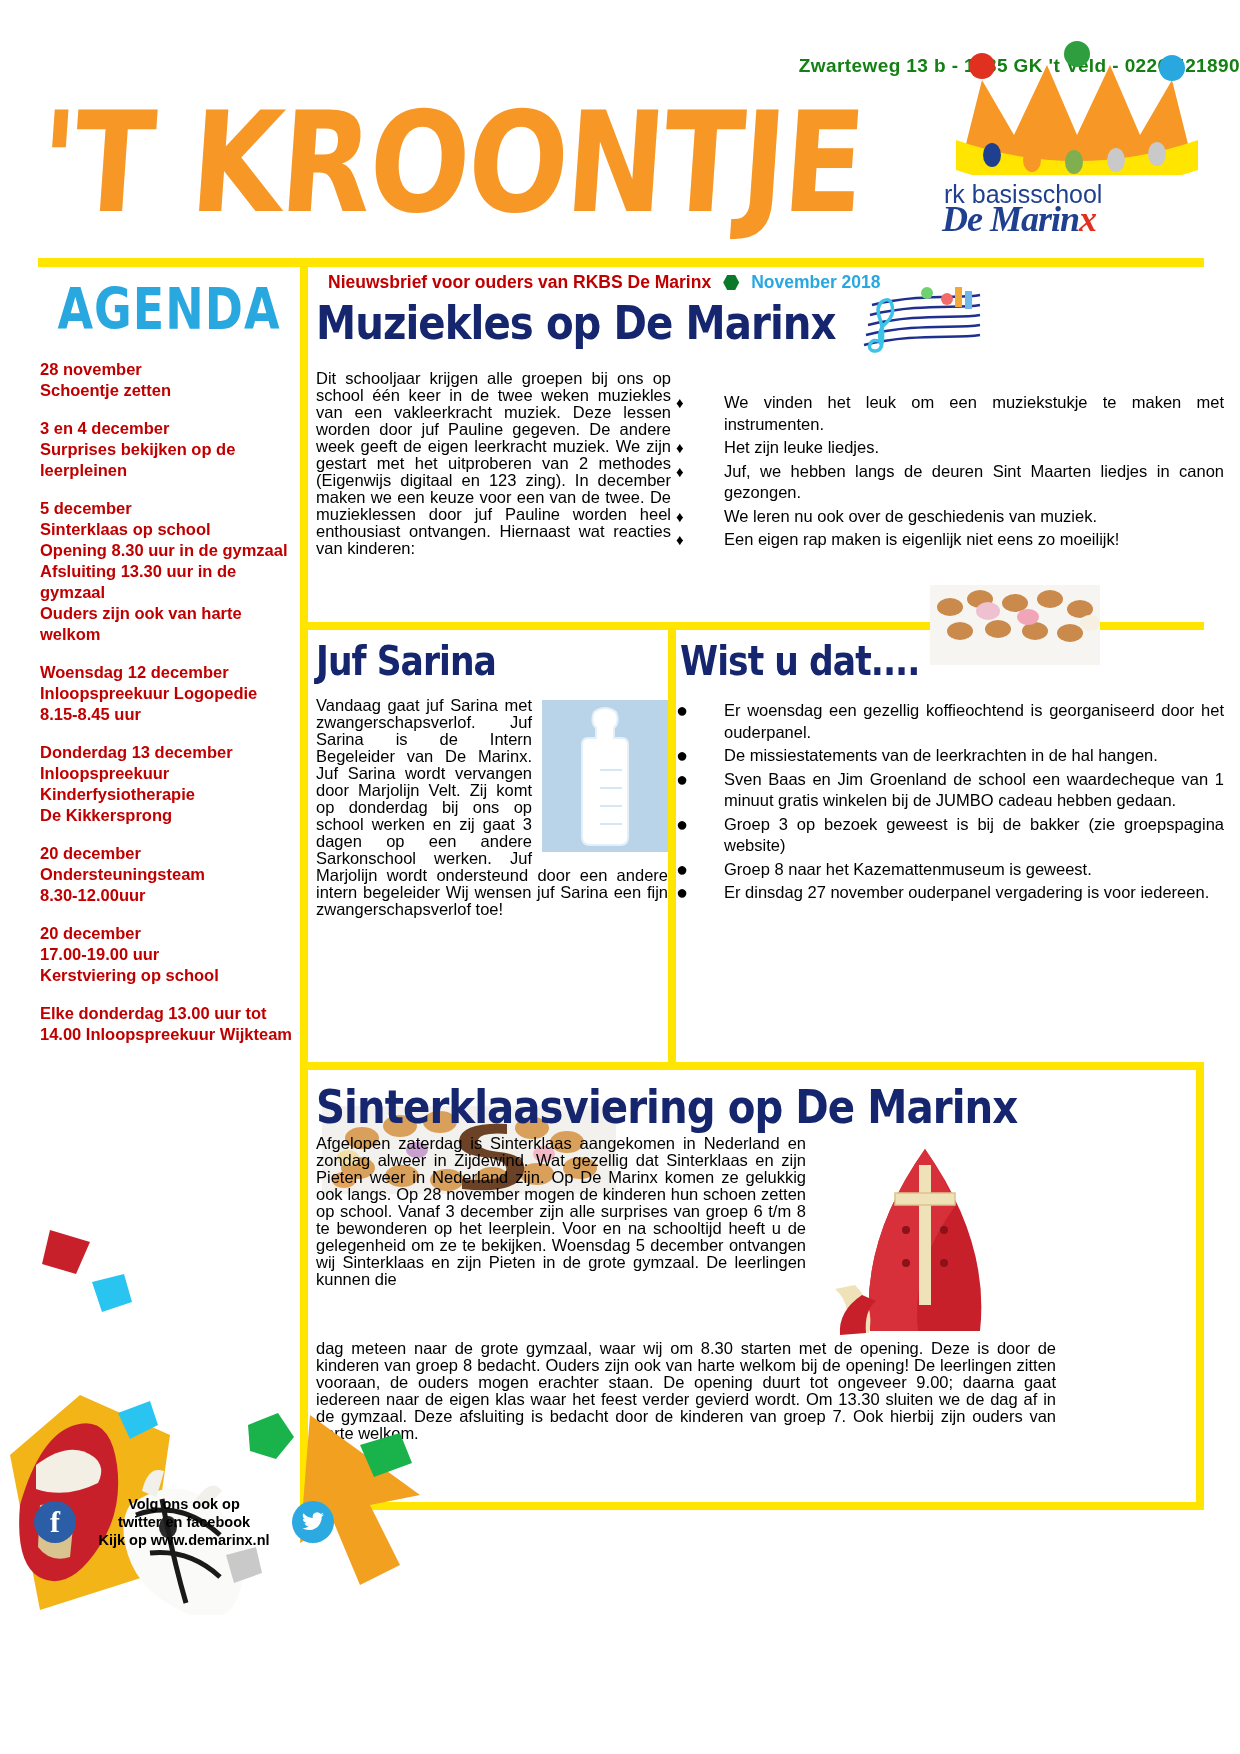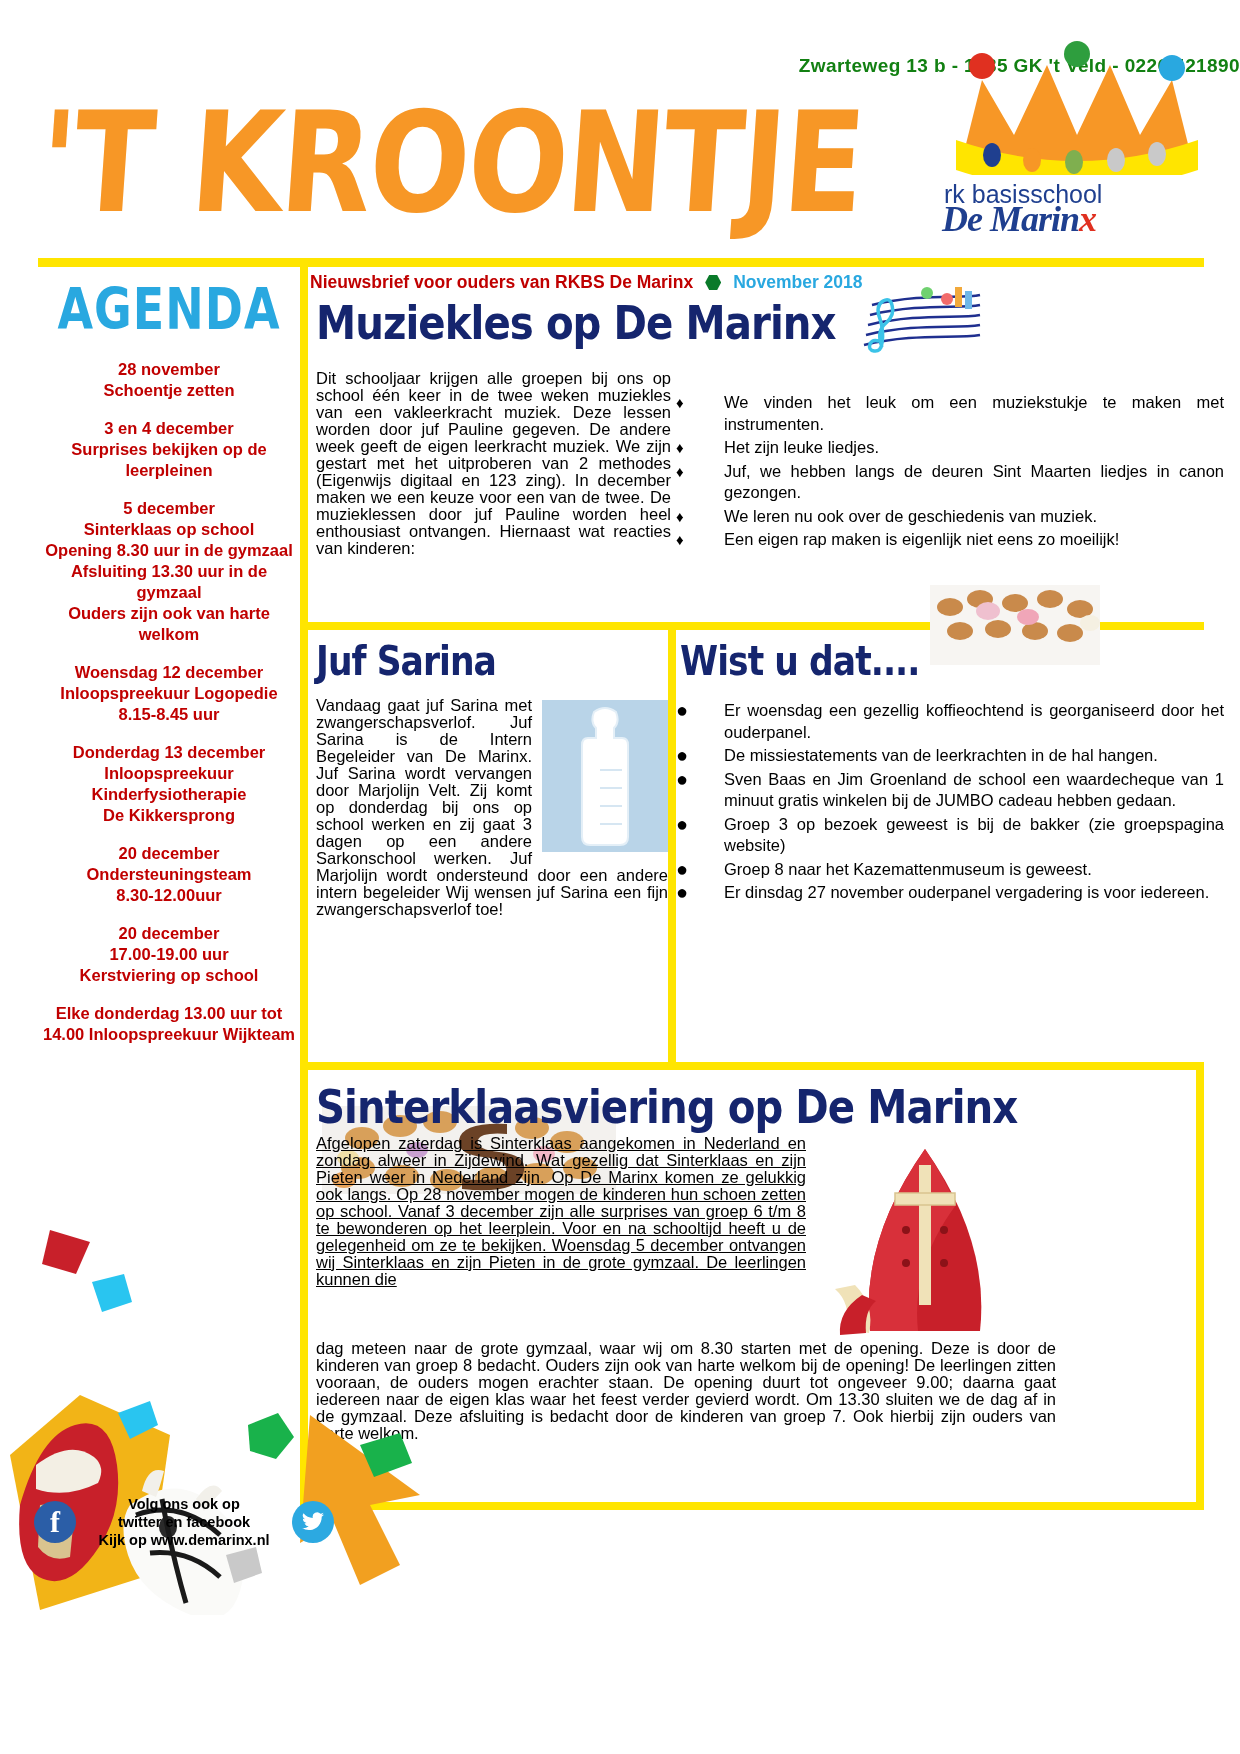--- a/index.html
+++ b/index.html
@@ -59,35 +59,35 @@
   .agenda-col {
     position: absolute; top: 267px; left: 38px; width: 262px; height: 1240px;
   }
   .agenda-title {
     font-family: "DejaVu Sans", sans-serif;
     font-size: 46px; font-weight: bold; color: #29A8E0;
     text-align: center; letter-spacing: 1px;
     transform: scaleY(1.25); transform-origin: top center;
     margin-top: 8px;
   }
-  .agenda-list { margin-top: 30px; text-align: center; }
+  .agenda-list { margin-top: 30px; text-align: left; }
   .agenda-item {
     color: #C00000; font-weight: bold; font-size: 16.5px;
     line-height: 21px; margin-bottom: 17px;
     font-family: "Liberation Sans", sans-serif;
   }
   .agenda-item div { padding: 0 2px; }
 
   
   .vrule { position: absolute; background: #FFE500; width: 8px; }
   .hrule { position: absolute; background: #FFE500; height: 8px; }
 
   
   .kicker {
-    position: absolute; top: 272px; left: 310px; width: 880px;
+    position: absolute; top: 272px; left: 328px; width: 880px;
     font-size: 17.5px; font-weight: bold;
     font-family: "Liberation Sans", sans-serif;
   }
   .kicker .red { color: #C00000; }
   .kicker .hex {
     display: inline-block; width: 16px; height: 15px; background: #0A7A2A;
     clip-path: polygon(25% 0, 75% 0, 100% 50%, 75% 100%, 25% 100%, 0 50%);
     vertical-align: -2px; margin: 0 12px;
   }
   .kicker .blue { color: #29A8E0; }
@@ -121,21 +121,21 @@
   .bottle {
     float: right; width: 126px; height: 152px; margin: 3px 0 4px 10px;
     background: #B9D4E8; position: relative;
   }
   .pepernoot-img {
     position: absolute; top: 1106px; left: 322px; width: 294px; height: 88px;
   }
 
   .wist-bullets { position: absolute; top: 700px; left: 676px; width: 548px; }
 
-  .sint-text { position: absolute; top: 1135px; left: 316px; width: 490px; text-decoration: underline; }
+  .sint-text { position: absolute; top: 1135px; left: 316px; width: 490px; }
   .sint-text2 { position: absolute; top: 1340px; left: 316px; width: 740px; }
   .mijter {
     position: absolute; top: 1135px; left: 800px; width: 250px; height: 200px;
   }
 
   
   .footer {
     position: absolute; left: 34px; top: 1482px; width: 300px; height: 80px;
     display: flex; align-items: center; gap: 8px;
   }

